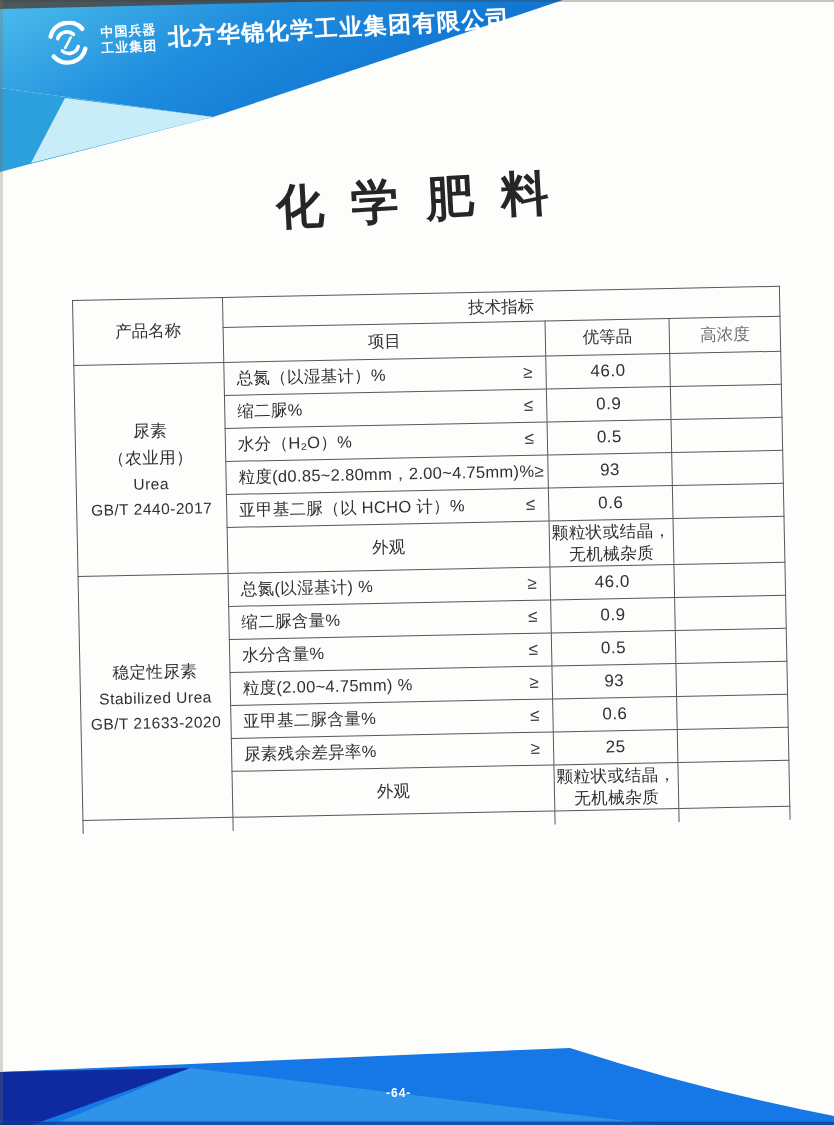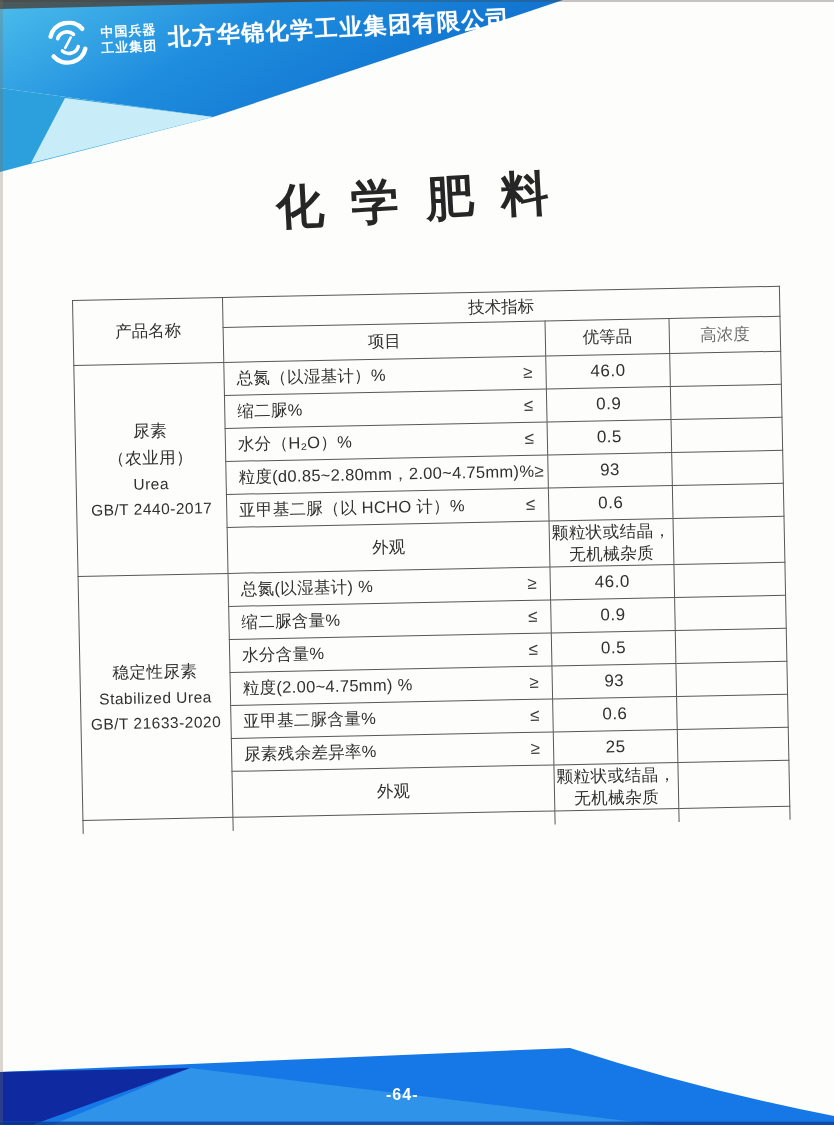--- a/index.html
+++ b/index.html
@@ -51,21 +51,21 @@
   .item-text{white-space:nowrap;letter-spacing:.3px;}
   .rel{font-size:17px;color:#3a3a3a;}
   .val{font-size:17px;letter-spacing:.5px;}
   .name-cell div{line-height:1.62;letter-spacing:.5px;}
   .name-en{font-size:15.5px;}
   .app-val div{line-height:1.32;letter-spacing:.5px;}
   th.faint{color:#6e6e6e;}
 
   .page-number{
     position:absolute;left:386px;top:1086px;color:#ffffff;
-    font-size:16px;letter-spacing:1px;font-weight:bold;text-align:right;
+    font-size:12px;letter-spacing:1px;font-weight:bold;text-align:right;
   }
 </style>
 </head>
 <body>
 
 <div class="page">
 
   <svg class="header-svg" width="834" height="180">
     <defs>
       <linearGradient id="hg" x1="0" y1="0" x2="1" y2="0.35">

